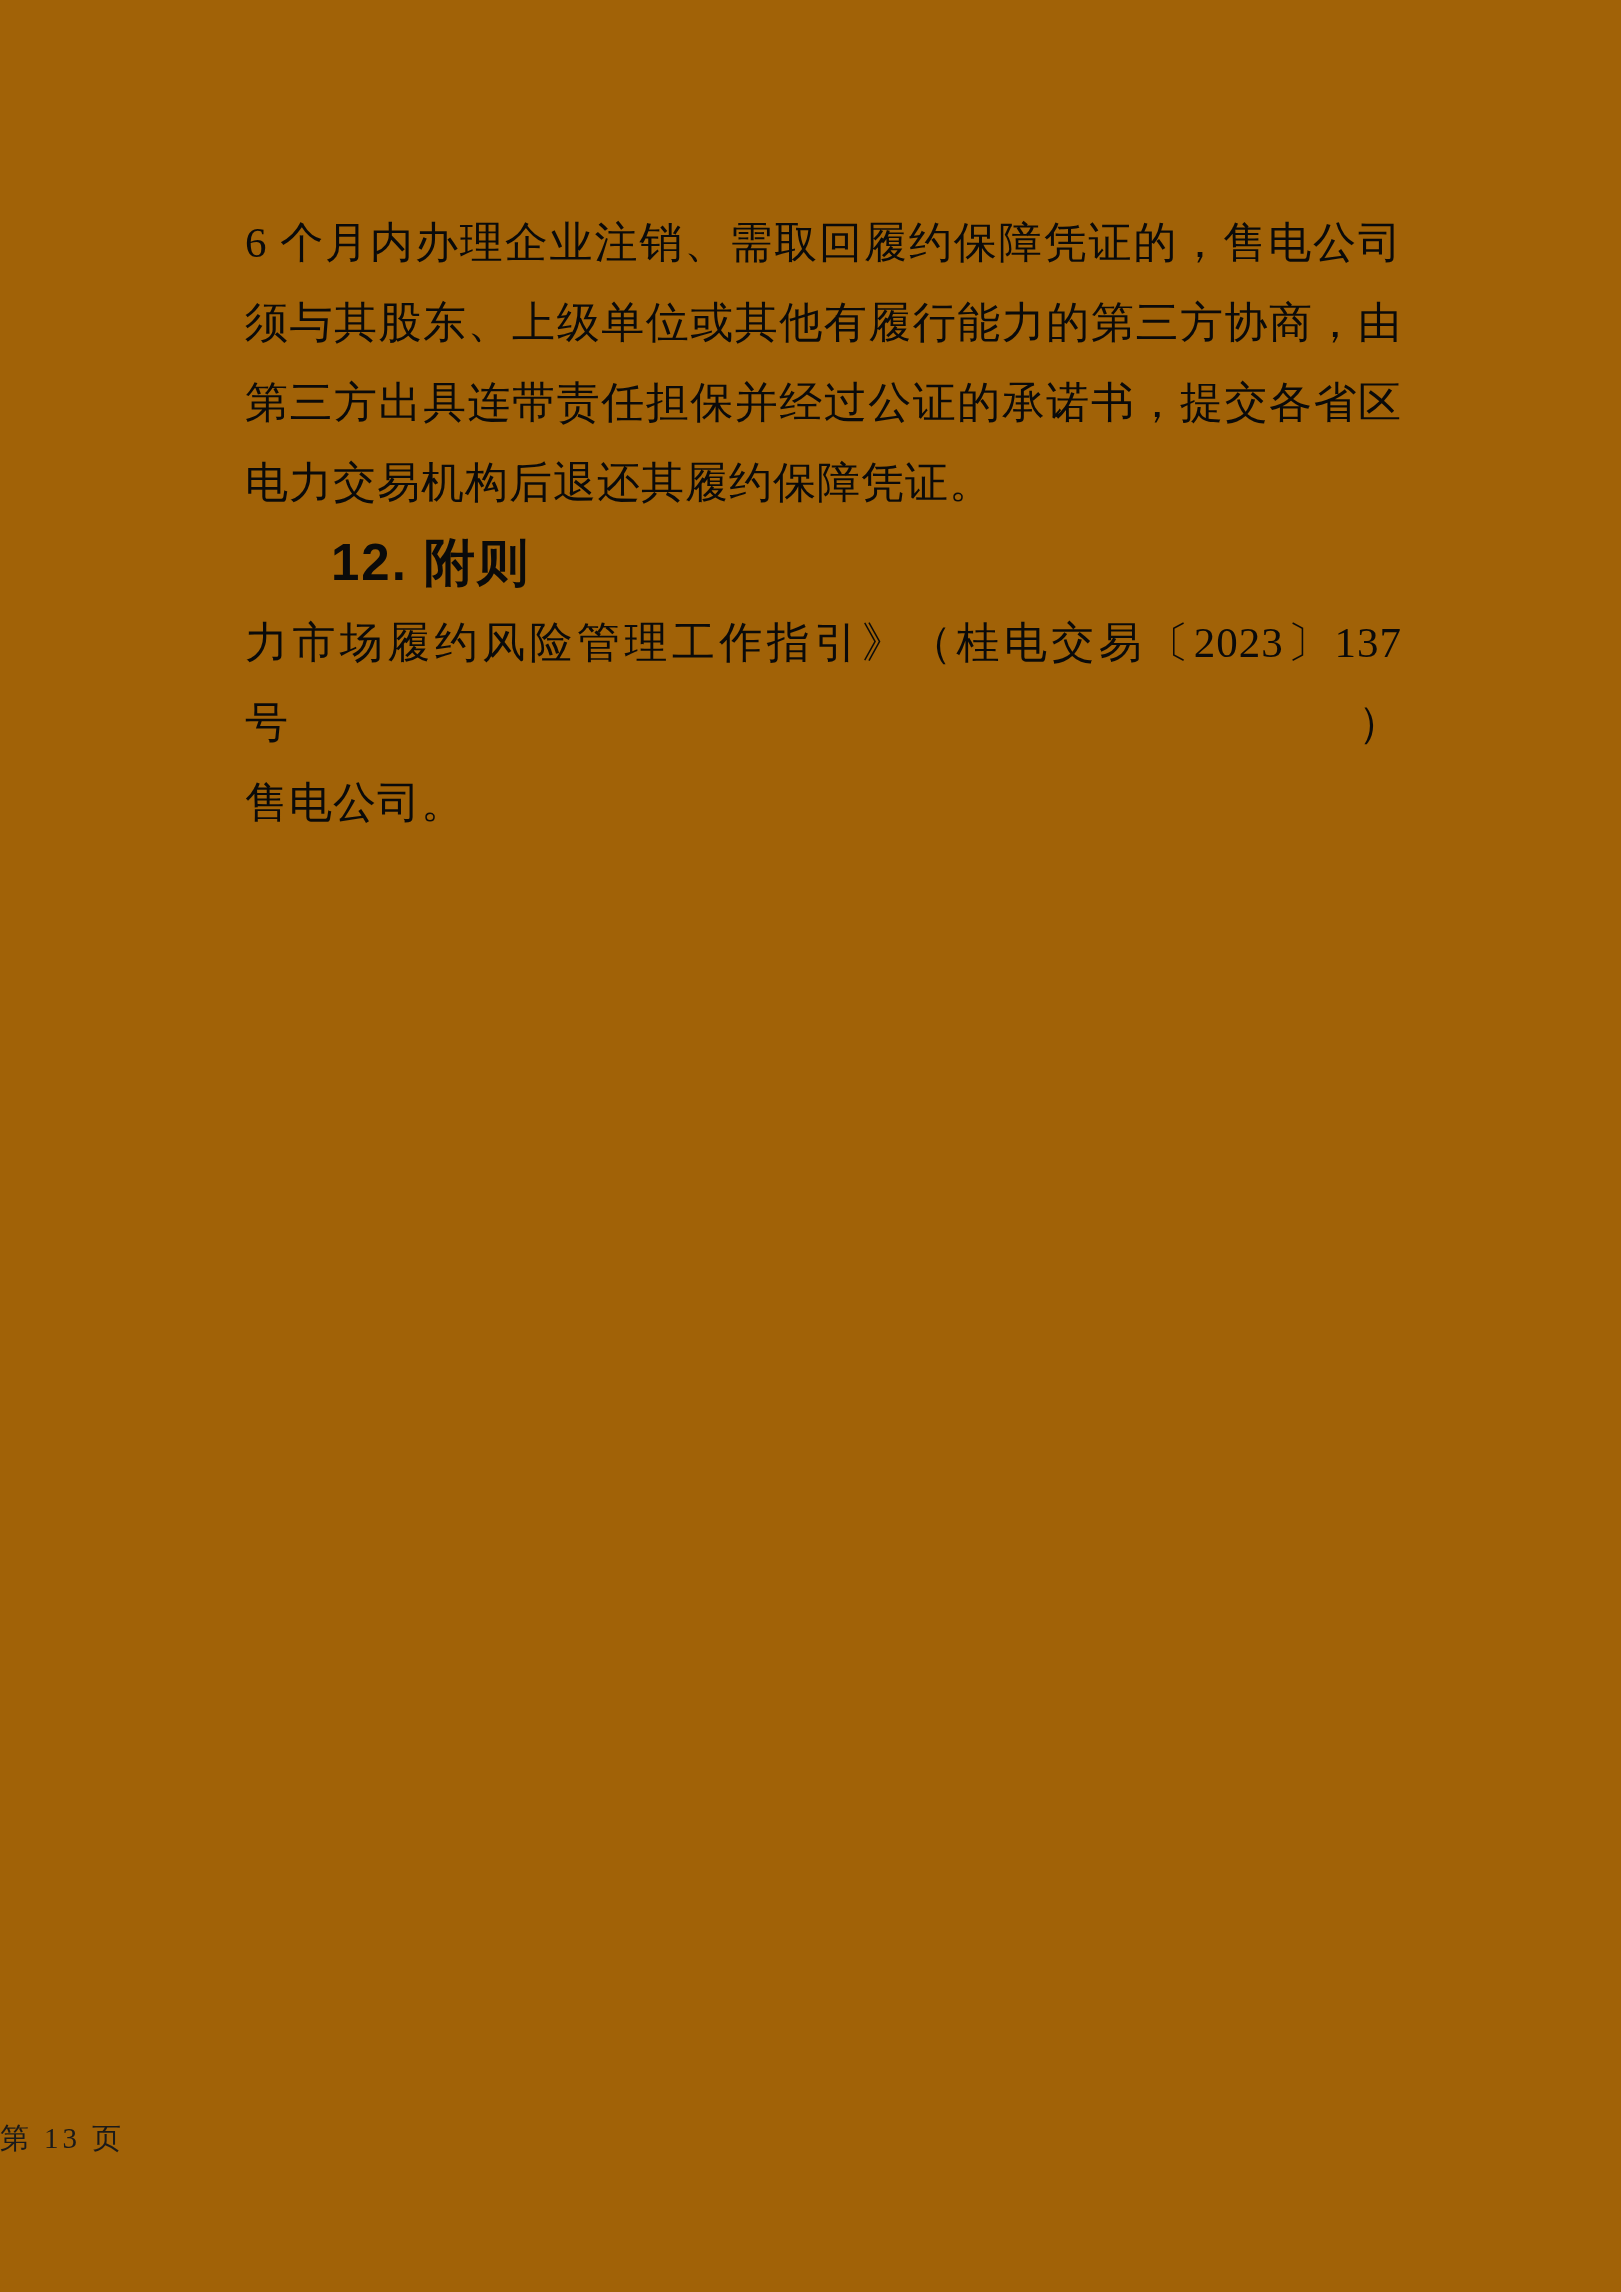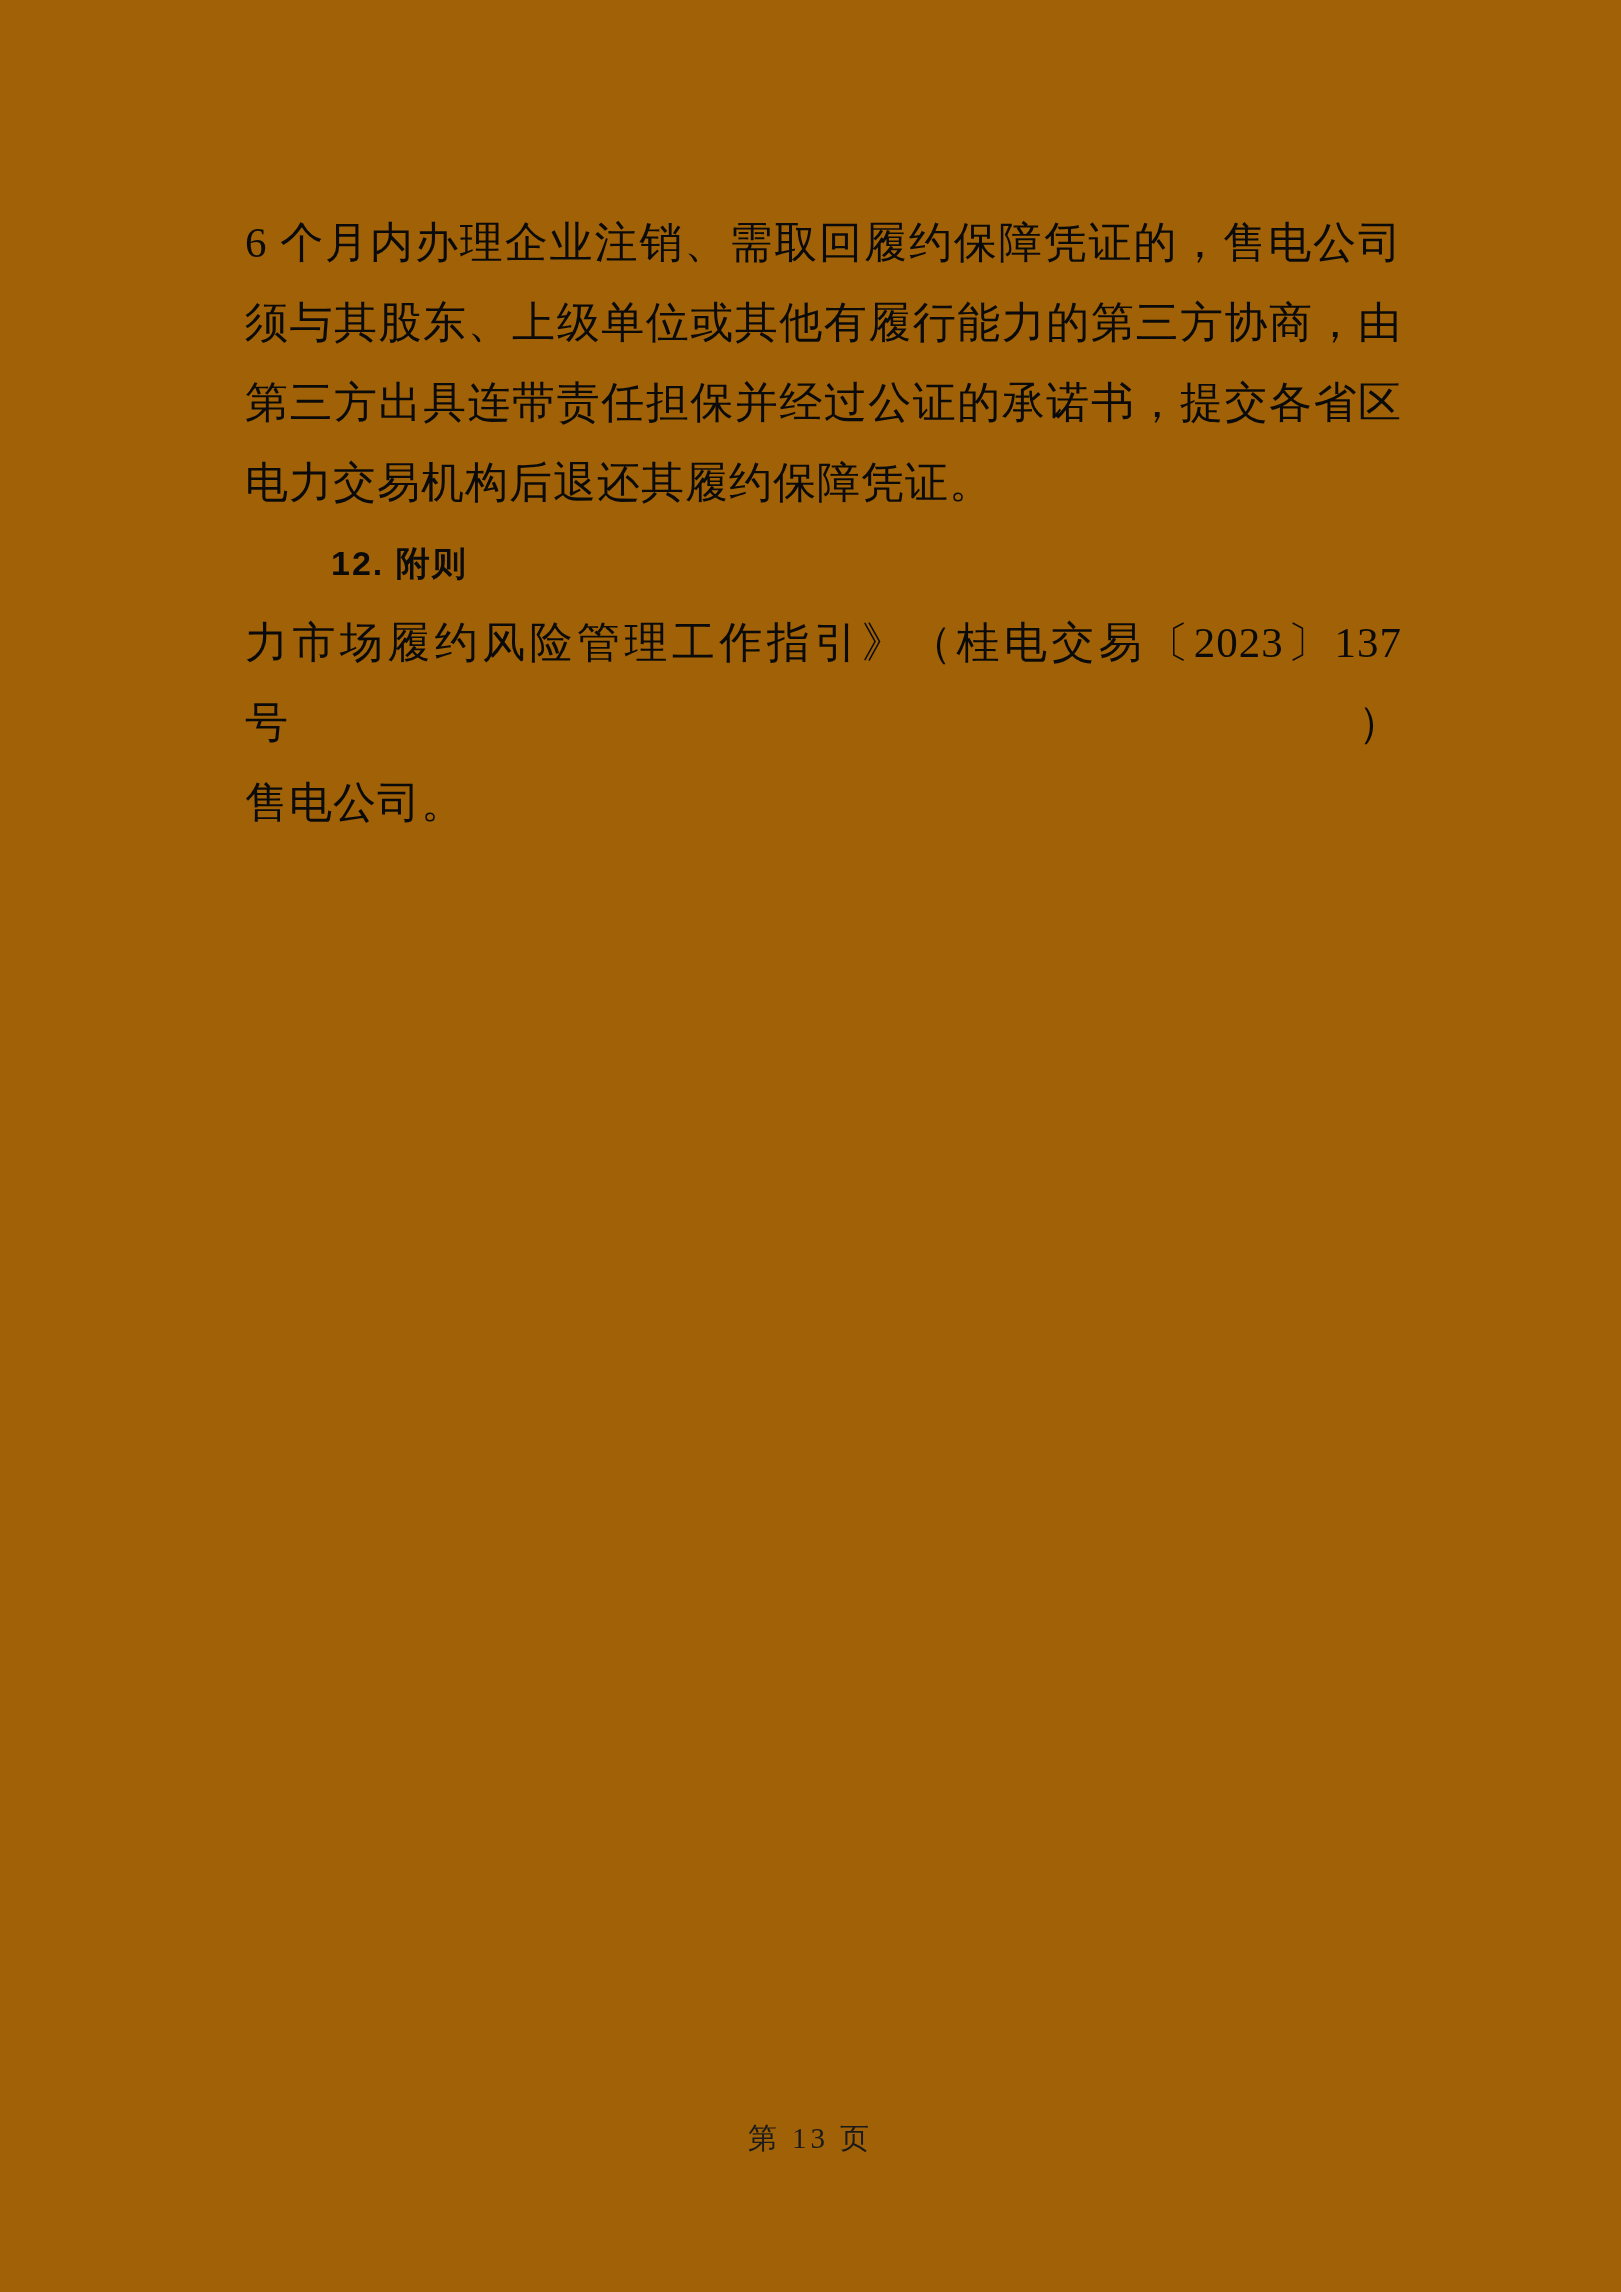--- a/index.html
+++ b/index.html
@@ -35,30 +35,29 @@
     text-align-last: justify;
   }
   .line.indent-first {
     text-indent: 86px;
   }
   .heading {
     margin: 0;
     padding-left: 86px;
     font-family: "Liberation Sans", "DejaVu Sans", sans-serif;
     font-weight: 600;
-    font-size: 34px;
+    font-size: 51px;
     line-height: 80px;
     letter-spacing: 2px;
   }
   .footer {
     position: absolute;
     top: 2119px;
     left: 0;
     width: 100%;
-    text-align: center;
     font-size: 29px;
     line-height: 39px;
     letter-spacing: 3.9px;
     color: #1a1a1a;
     font-family: "Liberation Serif", "DejaVu Serif", serif;
   }
 </style>
 </head>
 <body>
 

